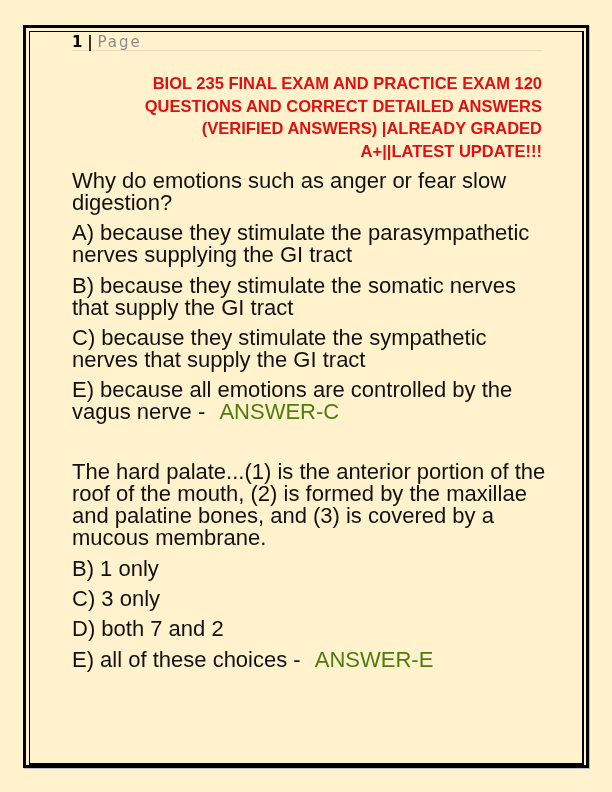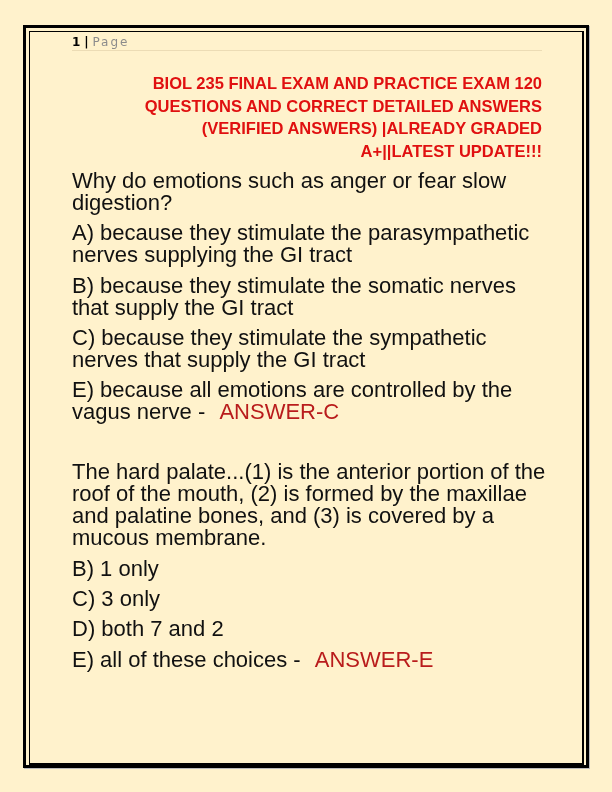--- a/index.html
+++ b/index.html
@@ -23,21 +23,21 @@
       width: 552px; height: 731px;
       border: 1px solid #000;
       border-right-width: 2px;
       border-bottom-width: 2px;
     }
     .page-header {
       position: absolute;
       left: 72px; top: 36px;
       width: 470px; height: 14px;
       border-bottom: 1px solid #ecdcb5;
-      font-size: 12px;
+      font-size: 15px;
       line-height: 12px;
       font-family: "DejaVu Sans", sans-serif;
     }
     .page-num { color: #000; font-weight: bold; }
     .sep { color: #000; font-weight: bold; }
     .page-word { color: #8c8c8c; letter-spacing: 2px; }
     .title {
       position: absolute;
       left: 72px; top: 72px;
       width: 470px;
@@ -49,21 +49,21 @@
     }
     .content {
       position: absolute;
       left: 72px; top: 170px;
       width: 475px;
       color: #111;
       font-size: 22px;
       line-height: 22px;
     }
     .content p { margin: 0 0 8.3px 0; }
-    .answer { color: #b91c1c; margin-left: 8px; }
+    .answer { color: #4d7c0f; margin-left: 8px; }
     .gap { height: 30px; }
   </style>
 </head>
 <body>
 
 <div class="outer-border"></div>
 <div class="inner-border"></div>
 
 <div class="page-header">
   <span class="page-num">1</span>

